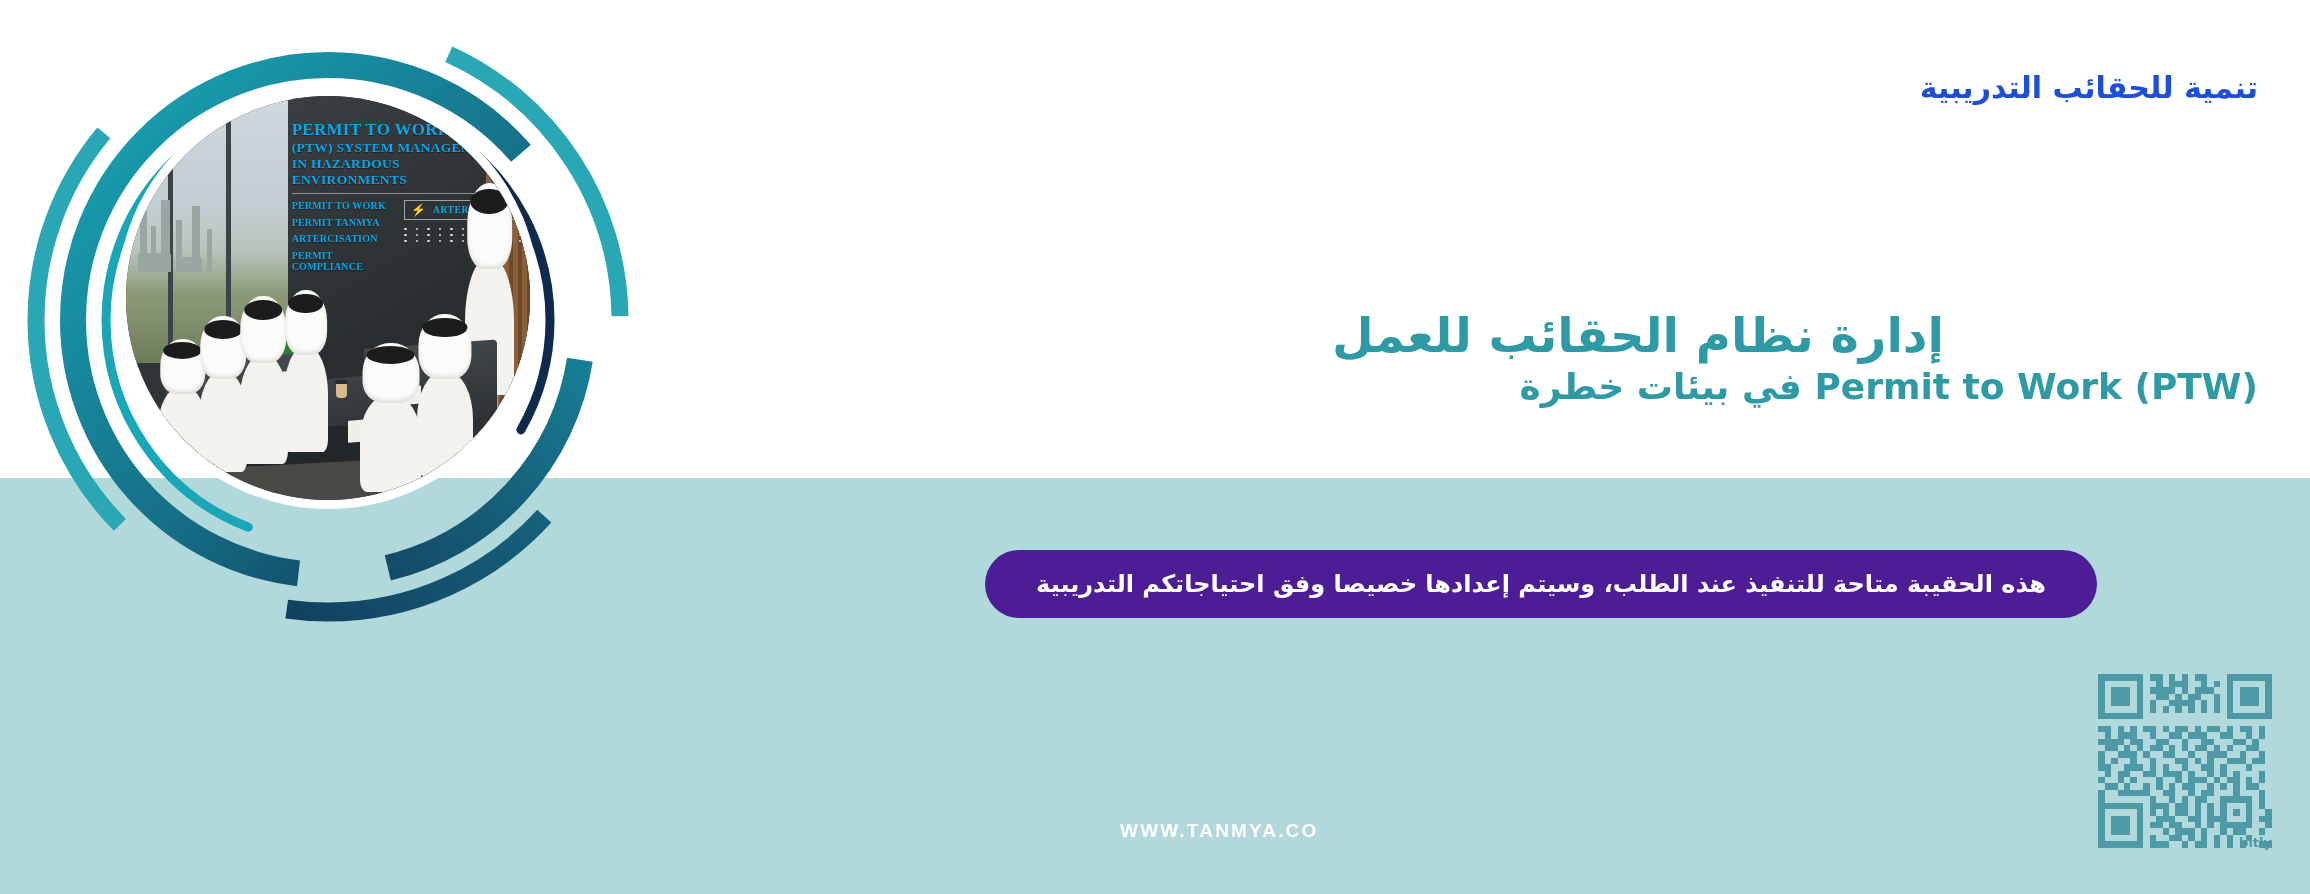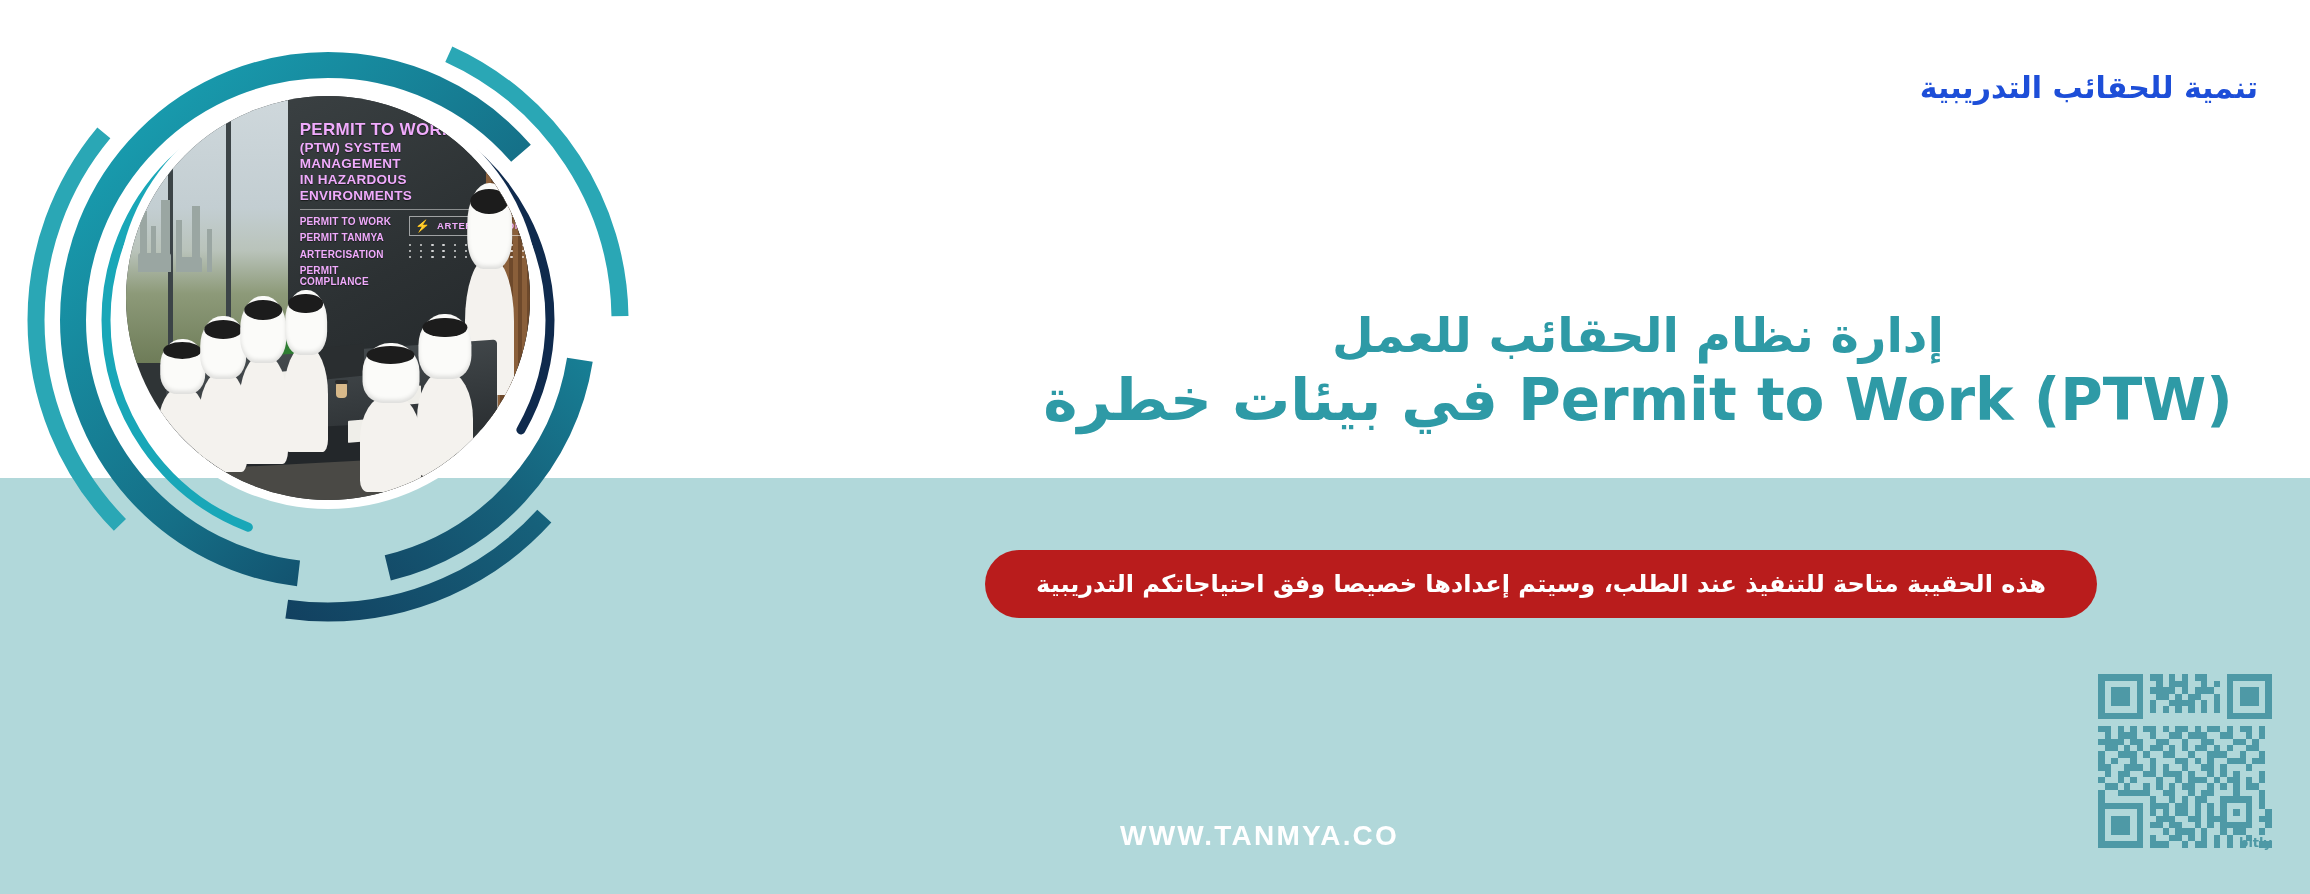--- a/index.html
+++ b/index.html
@@ -92,23 +92,22 @@
     position:absolute; left:38%; top:0; right:0; height:72%;
     background:linear-gradient(150deg,#3a4042 0%, #2c3133 55%, #23272a 100%);
   }
   .scene-wallpanel {
     position:absolute; right:0; top:18%; width:11%; height:62%;
     background:repeating-linear-gradient(90deg,#8a5f3a 0 5px,#6e492b 5px 9px);
   }
 
   .board {
     position:absolute; left:41%; top:6%; right:6%; height:62%;
-    color:#f0abfc;
-    font-family:Liberation Sans, sans-serif;
-    margin-left:8px;
+    color:#0ea5e9;
+    font-family:Liberation Serif, serif;
   }
   .board-title {
     font-size:13.5px; font-weight:700; letter-spacing:.3px;
     line-height:1.18; text-align:left; direction:ltr;
     text-shadow:0 1px 1px rgba(0,0,0,.55);
   }
   .board-title .t1 { font-size:17px; display:block; }
   .board-rule {
     margin:5px 0 6px 0; height:1px; background:rgba(255,255,255,.45);
   }
@@ -252,40 +251,40 @@
     right:52px; top:306px;
     width:1240px;
     text-align:center;
     direction:rtl;
     color:#2e9aa6;
     font-family:"DejaVu Sans", sans-serif;
     font-weight:700;
     line-height:1.22;
   }
   .headline .l1 { font-size:48px; display:block; }
-  .headline .l2 { font-size:58px; display:block; white-space:nowrap; }
+  .headline .l2 { font-size:36px; display:block; white-space:nowrap;text-align:right; }
 
   .notice {
     position:absolute;
     left:985px; top:550px;
     width:1112px; height:68px;
-    background:#b91c1c;
+    background:#4c1d95;
     border-radius:34px;
     display:flex; align-items:center; justify-content:center;
     direction:rtl;
   }
   .notice span {
     color:#ffffff; font-size:24px; font-weight:700;
     font-family:"DejaVu Sans", sans-serif;
     letter-spacing:0; white-space:nowrap;
   }
 
   .site-url {
     position:absolute; left:1120px; top:820px;
-    color:#ffffff; font-size:28px; font-weight:700;
+    color:#ffffff; font-size:19px; font-weight:700;
     letter-spacing:2.2px;
     font-family:"Liberation Sans", sans-serif;
     direction:ltr;
   }
 
   .qr-wrap {
     position:absolute; left:2092px; top:668px;
     width:186px; height:186px;
   }
   .qr-wrap svg { display:block; }

